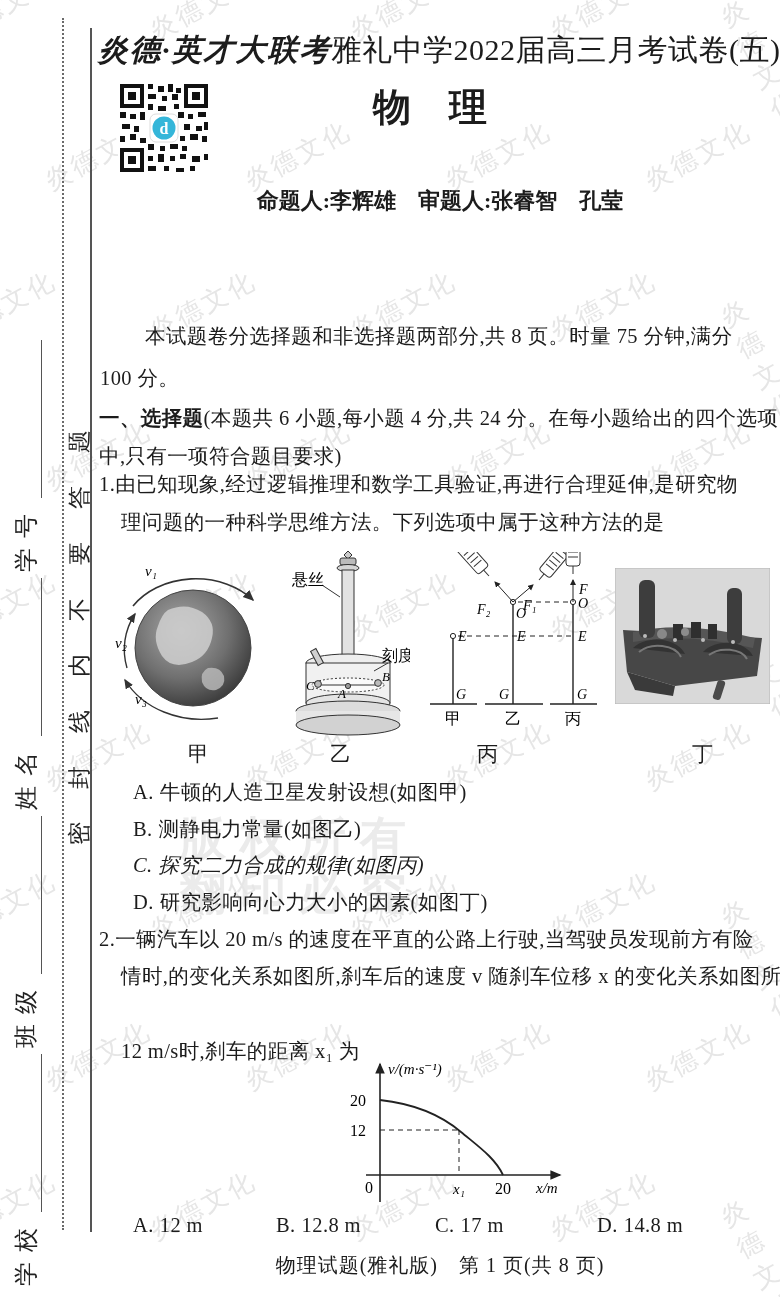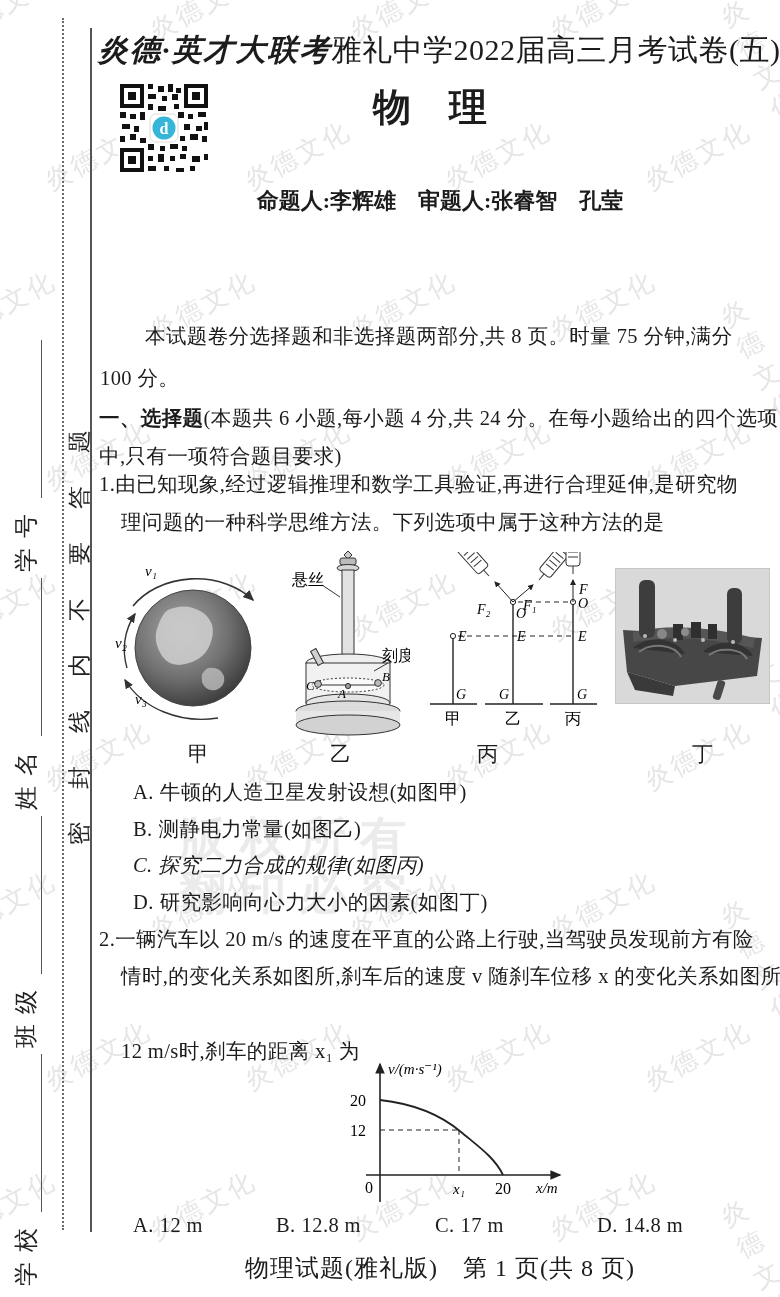--- a/index.html
+++ b/index.html
@@ -25,21 +25,21 @@
   .brand{font-weight:bold;font-style:italic;letter-spacing:2px;}
   .subject{left:100px;top:82px;width:660px;text-align:center;font-size:38px;font-weight:bold;}
   .setters{left:100px;top:186px;width:680px;text-align:center;font-size:22px;font-weight:bold;}
   .score{left:575px;top:274px;font-size:22px;font-weight:bold;}
   .score-line{display:inline-block;width:132px;border-bottom:1.5px solid #222;height:20px;}
   
   .t{font-size:20.5px;letter-spacing:.4px;text-align:right;}
   .bold{font-weight:bold;}
   .opt-key{margin-right:6px;}
   .figlabel{font-size:21px;}
-  .footer{left:100px;top:1252px;width:680px;text-align:center;font-size:24px;letter-spacing:1px;}
+  .footer{left:100px;top:1252px;width:680px;text-align:center;font-size:20px;letter-spacing:1px;}
   svg text{font-family:"Liberation Serif","DejaVu Serif",serif;}
   .svgit{font-style:italic;}
 </style>
 </head>
 <body>
 
 <div class="page">
 
   <div id="wm-layer">
     <div class="abs copyright" style="left:180px;top:808px;">版权所有</div>

